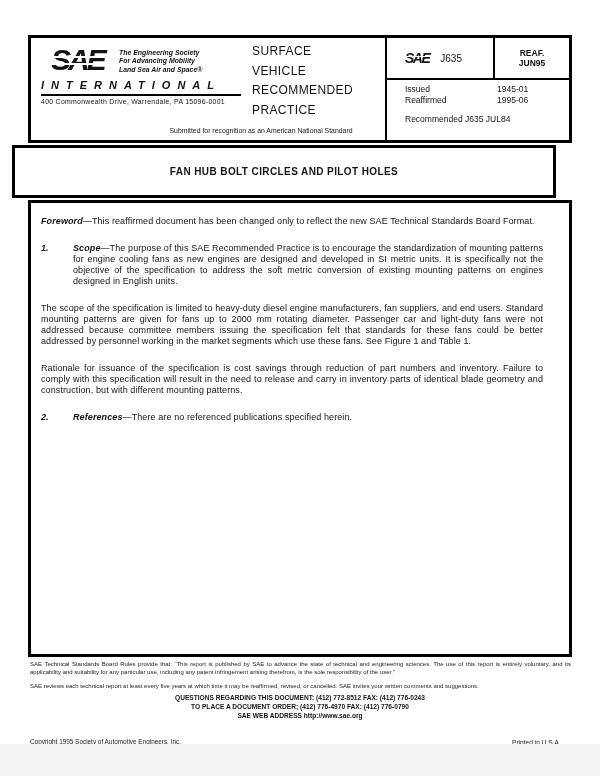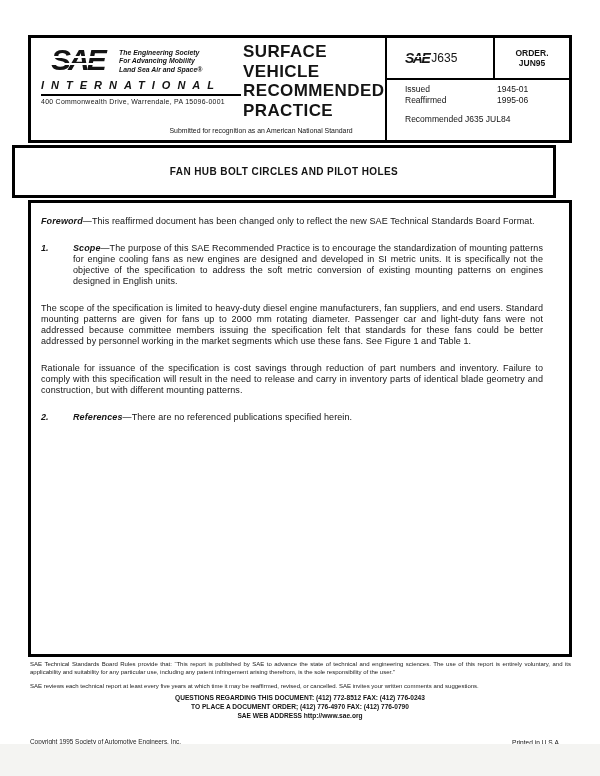--- a/index.html
+++ b/index.html
@@ -8,28 +8,28 @@
 
   
   .header-box{position:absolute;left:28px;top:35px;width:544px;height:108px;border:3px solid #000;box-sizing:border-box;}
   .logo-big{position:absolute;left:20px;top:8px;font-size:30px;line-height:28px;font-weight:900;font-style:italic;letter-spacing:-3px;}
   .logo-big .stripe{position:absolute;left:-2px;width:66px;height:2px;background:#fff;}
   .stripe.s1{top:10px;} .stripe.s2{top:17px;}
   .tagline{position:absolute;left:88px;top:11px;font-size:6.9px;line-height:8.4px;font-weight:700;font-style:italic;}
   .intl{position:absolute;left:10px;top:41px;font-size:11px;font-weight:700;font-style:italic;letter-spacing:7px;white-space:nowrap;}
   .logo-rule{position:absolute;left:10px;top:56px;width:200px;height:1.5px;background:#000;}
   .addr{position:absolute;left:10px;top:60px;font-size:6.9px;letter-spacing:0.3px;}
-  .doctype{position:absolute;left:212px;top:4px;font-size:17px;line-height:19.5px;font-weight:700;letter-spacing:0.4px;}
+  .doctype{position:absolute;left:221px;top:4px;font-size:12px;line-height:19.5px;font-weight:400;letter-spacing:0.4px;}
   .submitted{position:absolute;left:108px;top:89px;width:244px;text-align:center;font-size:6.9px;}
   .right-col{position:absolute;left:354px;top:0;width:184px;height:102px;border-left:2.5px solid #000;box-sizing:border-box;}
   .top-row{display:flex;height:42px;border-bottom:2.5px solid #000;box-sizing:border-box;}
   .code-cell{flex:0 0 106px;display:flex;align-items:center;padding-left:18px;box-sizing:border-box;}
   .sae-mini{position:relative;font-size:14px;font-weight:900;font-style:italic;letter-spacing:-1.5px;}
   .sae-mini .stripe{position:absolute;left:-1px;top:6px;width:28px;height:1px;background:#fff;}
-  .code-num{font-size:12px;margin-left:2px;}
+  .code-num{font-size:10px;margin-left:11px;}
   .reaf-cell{flex:1;border-left:2.5px solid #000;display:flex;flex-direction:column;justify-content:center;align-items:center;font-weight:700;font-size:8.5px;line-height:10.5px;box-sizing:border-box;}
   .meta-cell{padding:4px 0 0 18px;font-size:8.5px;line-height:11px;}
   .meta-row{display:flex;gap:36px;}
   .meta-label{width:56px;}
   .superseding{margin-top:8px;}
 
   
   .title-box{position:absolute;left:12px;top:145px;width:544px;height:53px;border:3px solid #000;box-sizing:border-box;display:flex;align-items:center;justify-content:center;}
   .title-text{font-size:10px;font-weight:700;letter-spacing:0.4px;}
 
@@ -87,21 +87,21 @@
     <div class="right-col">
       <div class="top-row">
         <div class="code-cell">
           <span class="sae-mini">
             <span>SAE</span>
             <span class="stripe"></span>
           </span>
           <span class="code-num">J635</span>
         </div>
         <div class="reaf-cell">
-          <div>ORDER.</div>
+          <div>REAF.</div>
           <div>JUN95</div>
         </div>
       </div>
       <div class="meta-cell">
         <div class="meta-row">
           <span class="meta-label">Issued</span>
           <span>1945-01</span>
         </div>
         <div class="meta-row">
           <span class="meta-label">Reaffirmed</span>

